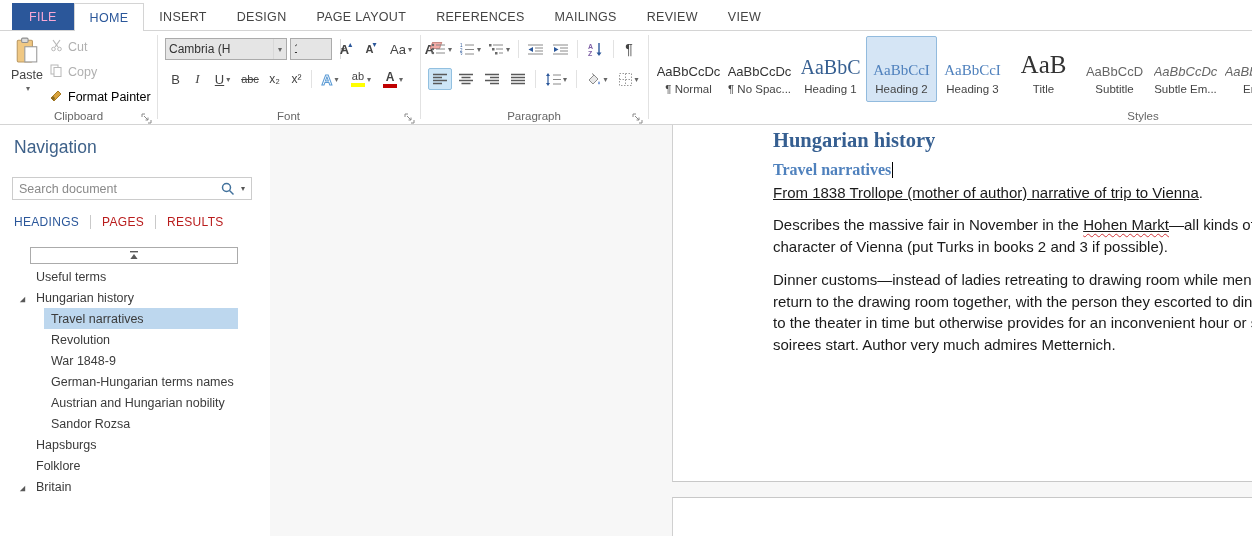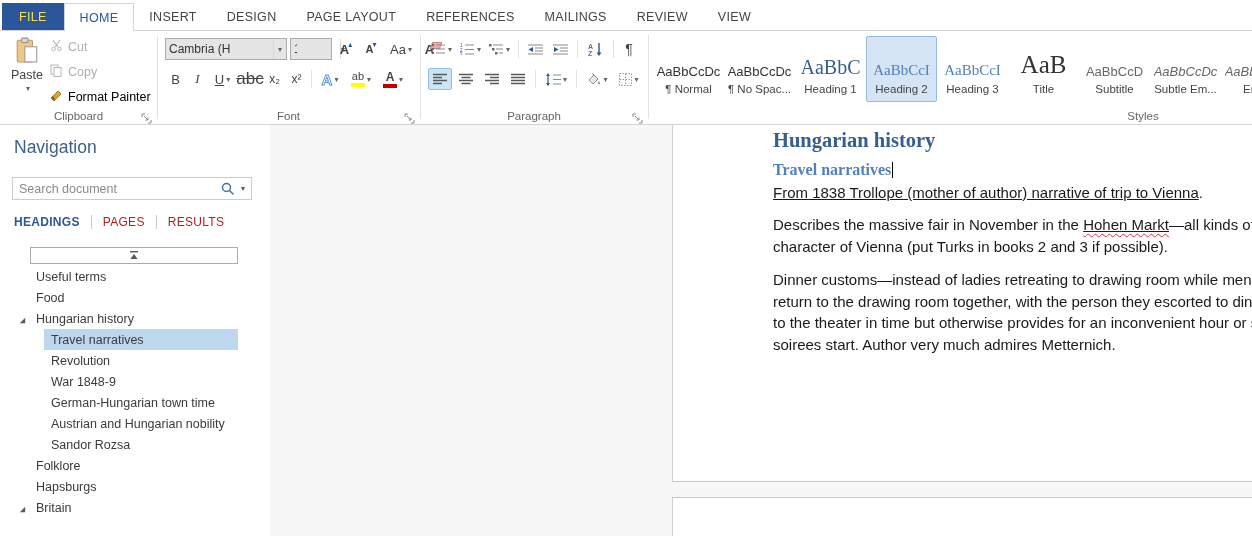--- a/index.html
+++ b/index.html
@@ -5,21 +5,21 @@
   * { margin:0; padding:0; box-sizing:border-box; }
   html,body { width:1252px; height:536px; overflow:hidden; background:#fff;
     font-family:"Liberation Sans", sans-serif; }
   .app { position:relative; width:1252px; height:536px; background:#fff; }
 
   
   .tabbar { position:absolute; left:0; top:0; width:1252px; height:31px;
     background:#fff; border-bottom:1px solid #D4D4D4; display:flex; align-items:flex-end; }
   .tab { height:27px; display:flex; align-items:center; padding:0 15px;
     font-size:12.5px; color:#444; letter-spacing:.3px; cursor:default; }
-  .tab.file { background:#2B579A; color:#fde047; margin-left:2px; padding:0 17px; }
+  .tab.file { background:#2B579A; color:#f9a8d4; margin-left:12px; padding:0 17px; }
   .tab.active { background:#fff; color:#2B579A; border:1px solid #D4D4D4; border-bottom:none;
     position:relative; z-index:2; margin-bottom:-1px; height:28px; }
 
   
   .ribbon { position:absolute; left:0; top:31px; width:1252px; height:94px; background:#fff;
     border-bottom:1px solid #D4D4D4; overflow:hidden; }
   .rsep { position:absolute; top:4px; height:84px; width:1px; background:#E2E2E2; }
   .group-label { position:absolute; bottom:3px; left:0; right:0; text-align:center;
     font-size:11.5px; color:#666; }
   .launcher { position:absolute; bottom:3px; right:4px; width:12px; height:12px; }
@@ -41,21 +41,21 @@
   
   .g-font { left:157px; width:263px; }
   .font-row1 { position:absolute; left:8px; top:7px; display:flex; align-items:center; gap:3px; }
   .combo { display:flex; align-items:center; height:22px; border:1px solid #ABABAB;
     background:#e5e5e5; font-size:12px; color:#333;gap:43px; }
   .combo .val { padding:0 3px; overflow:hidden; white-space:nowrap; }
   .combo .arrow { width:13px; height:100%; display:flex; align-items:center; justify-content:center;
     border-left:1px solid #D8D8D8; font-size:8px; color:#666; }
   .font-row2 { position:absolute; left:8px; top:37px; display:flex; align-items:center; gap:1px; }
   .fx { width:21px; } .ii { font-style:italic; font-family:"Liberation Serif",serif; }
-  .uu { text-decoration:underline; } .strk { text-decoration:line-through; font-size:17px;text-align:center; }
+  .uu { text-decoration:underline; } .strk { text-decoration:line-through; font-size:11px;text-align:center; }
   .supsub { font-size:12px; }
   .a-effects { font-weight:bold; font-size:15px; color:#fff; -webkit-text-stroke:1px #5B9BD5; }
   .stack { display:inline-flex; flex-direction:column; align-items:center; line-height:1; }
   .colorbar { width:14px; height:4px; margin-top:1px; }
   .eraser { display:inline-block; width:10px; height:7px; background:#F2ABA6;
     border:1px solid #C98A84; transform:skewX(-20deg); margin-left:-3px; margin-top:-8px; }
   .grow-arrow { font-size:8px; color:#2B579A; margin-left:-1px; margin-top:-9px; }
 
   
   .g-para { left:420px; width:228px; }
@@ -88,21 +88,21 @@
   .nav-close { color:#666; font-size:16px; font-weight:bold; padding:0 2px; }
   .nav-search { position:absolute; left:12px; top:52px; width:240px; height:23px;
     border:1px solid #CCC; background:#fff; display:flex; align-items:center; }
   .search-input { flex:1; border:none; outline:none; font-size:12.5px; color:#8b5cf6;
     padding:0 6px; font-family:"Liberation Sans",sans-serif; min-width:0; }
   .search-input::placeholder { color:#8A8A8A; }
   .search-mag { padding:0 4px; display:flex; align-items:center; }
   .search-drop { font-size:8px; color:#555; padding:0 6px 0 2px; }
   .nav-tabs { position:absolute; left:14px; top:90px; display:flex; align-items:center; }
   .nav-tab { font-size:12px; color:#b91c1c; letter-spacing:.3px; }
-  .nav-tab.active { color:#2B579A; font-weight:bold;text-align:center; }
+  .nav-tab.active { color:#2B579A; font-weight:normal;text-align:center; }
   .nav-tab-sep { width:1px; height:14px; background:#C9C9C9; margin:0 11px; }
   .jump-box { position:absolute; left:30px; top:122px; width:208px; height:17px;
     border:1px solid #ABABAB; background:#fff; display:flex; align-items:center; justify-content:center; }
   .nav-list { position:absolute; left:0; top:141px; width:270px; }
   .nav-item { height:21px; display:flex; align-items:center; font-size:12.5px; color:#3B3B3B;
     position:relative; }
   .nav-item .tri { position:absolute; left:18px; top:6px; }
   .nav-item .lab { position:absolute; left:36px; white-space:nowrap; }
   .nav-item.lvl2 .lab { left:51px; }
   .nav-item.selected::before { content:""; position:absolute; left:44px; width:194px; top:0;
@@ -456,51 +456,48 @@
       <svg width="10" height="9" viewBox="0 0 10 9">
         <rect x="1" y="0" width="8" height="1.4" fill="#595959"></rect>
         <polygon points="5,3 8.6,8 1.4,8" fill="#595959"></polygon>
       </svg>
     </div>
     <div class="nav-list" id="nav-list">
         <div class="nav-item">
           <span class="lab">Useful terms</span>
         </div>
         <div class="nav-item">
-          <span class="lab">Food</span>
-        </div>
-        <div class="nav-item">
           <span class="tri"><svg width="9" height="9" viewBox="0 0 10 10">
               <polygon points="8,2 8,8 2,8" fill="#595959"></polygon>
             </svg></span>
           <span class="lab">Hungarian history</span>
         </div>
         <div class="nav-item lvl2 selected">
           <span class="lab">Travel narratives</span>
         </div>
         <div class="nav-item lvl2">
           <span class="lab">Revolution</span>
         </div>
         <div class="nav-item lvl2">
           <span class="lab">War 1848-9</span>
         </div>
         <div class="nav-item lvl2">
-          <span class="lab">German-Hungarian town time</span>
+          <span class="lab">German-Hungarian terms names</span>
         </div>
         <div class="nav-item lvl2">
           <span class="lab">Austrian and Hungarian nobility</span>
         </div>
         <div class="nav-item lvl2">
           <span class="lab">Sandor Rozsa</span>
         </div>
         <div class="nav-item">
+          <span class="lab">Hapsburgs</span>
+        </div>
+        <div class="nav-item">
           <span class="lab">Folklore</span>
-        </div>
-        <div class="nav-item">
-          <span class="lab">Hapsburgs</span>
         </div>
         <div class="nav-item">
           <span class="tri"><svg width="9" height="9" viewBox="0 0 10 10">
               <polygon points="8,2 8,8 2,8" fill="#595959"></polygon>
             </svg></span>
           <span class="lab">Britain</span>
         </div>
       </div>
   </div>
 

